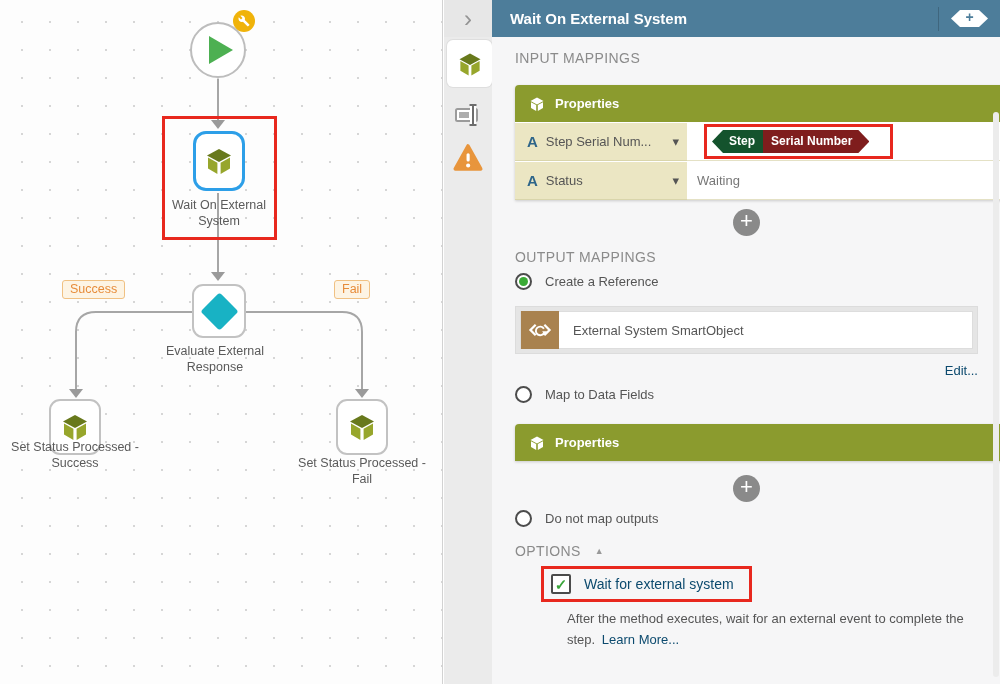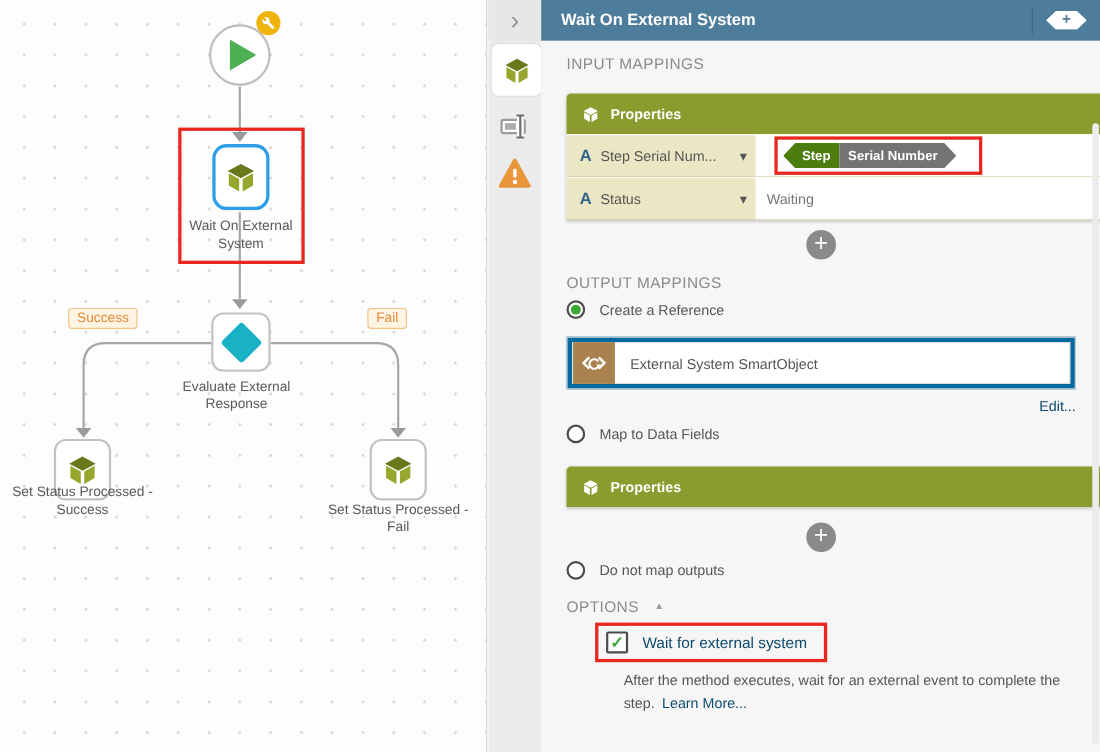--- a/index.html
+++ b/index.html
@@ -96,35 +96,35 @@
   .type-a { color:#2e6589; font-weight:bold; font-size:15px; }
   .prop-key-label { flex:1; font-size:13px; color:#555; white-space:nowrap; overflow:hidden; }
   .chev { color:#555; font-size:13px; }
   .prop-val { flex:1; background:#fff; display:flex; align-items:center; padding-left:10px; border-bottom:1px solid #e4e1c5; font-size:13px; color:#777; }
 
   .tag-hl { border:3px solid #e8281e; display:flex; align-items:center; padding:3px 21px 3px 5px; }
   .k2tag {
     display:flex; height:23px; font-size:12px; font-weight:700; color:#fff; align-items:stretch;
     clip-path:polygon(11px 0, calc(100% - 11px) 0, 100% 50%, calc(100% - 11px) 100%, 11px 100%, 0 50%);
   }
-  .k2tag .seg1 { background:#4d7c0f; padding:4px 8px 0 17px; }
-  .k2tag .seg2 { background:#737373; padding:4px 17px 0 8px; }
+  .k2tag .seg1 { background:#14532d; padding:4px 8px 0 17px; }
+  .k2tag .seg2 { background:#7f1d1d; padding:4px 17px 0 8px; }
 
   .plus-row { display:flex; justify-content:center; margin-top:9px; }
   .plus-btn {
     width:27px; height:27px; border-radius:50%; background:#8a8a8a; color:#fff;
     font-size:22px; line-height:24px; text-align:center; font-weight:400; cursor:pointer;
   }
 
   .radio-row { display:flex; align-items:center; gap:13px; margin-top:8px; font-size:13px; color:#555; }
   .radio { width:17px; height:17px; border:2px solid #4c4c4c; border-radius:50%; background:#fff;
            display:flex; align-items:center; justify-content:center; cursor:pointer; flex:0 0 auto; }
   .radio.sel::after { content:""; width:9px; height:9px; border-radius:50%; background:#3aaa35; }
 
-  .ref-outer { margin-top:16px; width:463px; background:#0369a1; border:1px solid #dcdcdc; padding:4px; }
+  .ref-outer { margin-top:16px; width:463px; background:#e5e5e5; border:1px solid #dcdcdc; padding:4px; }
   .ref-inner { background:#fff; border:1px solid #dddddd; height:38px; display:flex; align-items:center; }
   .so-icon { width:38px; height:38px; background:#a9824f; display:flex; align-items:center; justify-content:center; flex:0 0 auto; }
   .ref-label { margin-left:14px; font-size:13px; color:#555; }
   .edit-row { width:463px; text-align:right; margin-top:7px; }
   .link { color:#0c4a6e; font-size:13px; text-decoration:none; cursor:pointer; }
 
   .mt-block2 { margin-top:21px; }
   .prop-empty { height:37px; background:#ece7c5; display:flex; align-items:center; justify-content:center;
                 font-size:13px; color:#77775a; }
 

